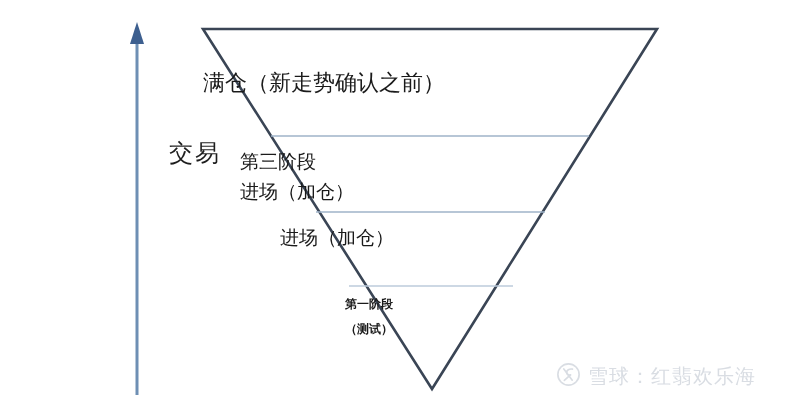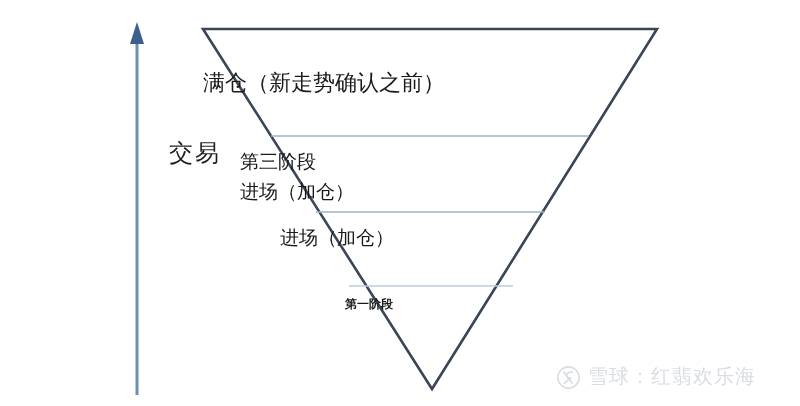--- a/index.html
+++ b/index.html
@@ -84,21 +84,21 @@
     line-height: 25px;
     font-weight: bold;
   }
 
   
   #watermark {
     position: absolute;
     left: 556px;
     top: 362px;
     display: flex;
-    align-items: flex-end;
+    align-items: flex-start;
     gap: 7px;
     color: #d9dde3;
     font-size: 20px;
     line-height: 28px;
     white-space: nowrap;
     letter-spacing: 1px;
   }
   #watermark-logo {
     width: 25px;
     height: 25px;
@@ -141,20 +141,21 @@
     <span class="band-line">第三阶段</span>
     <span class="band-line">进场（加仓）</span>
   </div>
 
   <div class="band" id="band-stage2">
     <span class="band-line">进场（加仓）</span>
   </div>
 
   <div class="band" id="band-stage1">
     <span class="band-line">第一阶段</span>
+    <span class="band-line">（测试）</span>
   </div>
 
   <div id="watermark">
     <svg id="watermark-logo" viewBox="0 0 24 24">
       <circle cx="12" cy="12" r="10.2" fill="none" stroke="#d9dde3" stroke-width="1.6"></circle>
       <path d="M7.5 6.6 L15.6 17.4" stroke="#d9dde3" stroke-width="1.6" fill="none" stroke-linecap="round"></path>
       <path d="M15.8 6.8 C 12.6 6.3, 10.1 7.9, 10.2 10.3 C 10.3 12.2, 12.1 12.7, 14.0 12.4" stroke="#d9dde3" stroke-width="1.6" fill="none" stroke-linecap="round"></path>
       <path d="M13.6 12.5 L8.0 17.6" stroke="#d9dde3" stroke-width="1.6" fill="none" stroke-linecap="round"></path>
     </svg>
     <span>雪球：红翡欢乐海</span>

